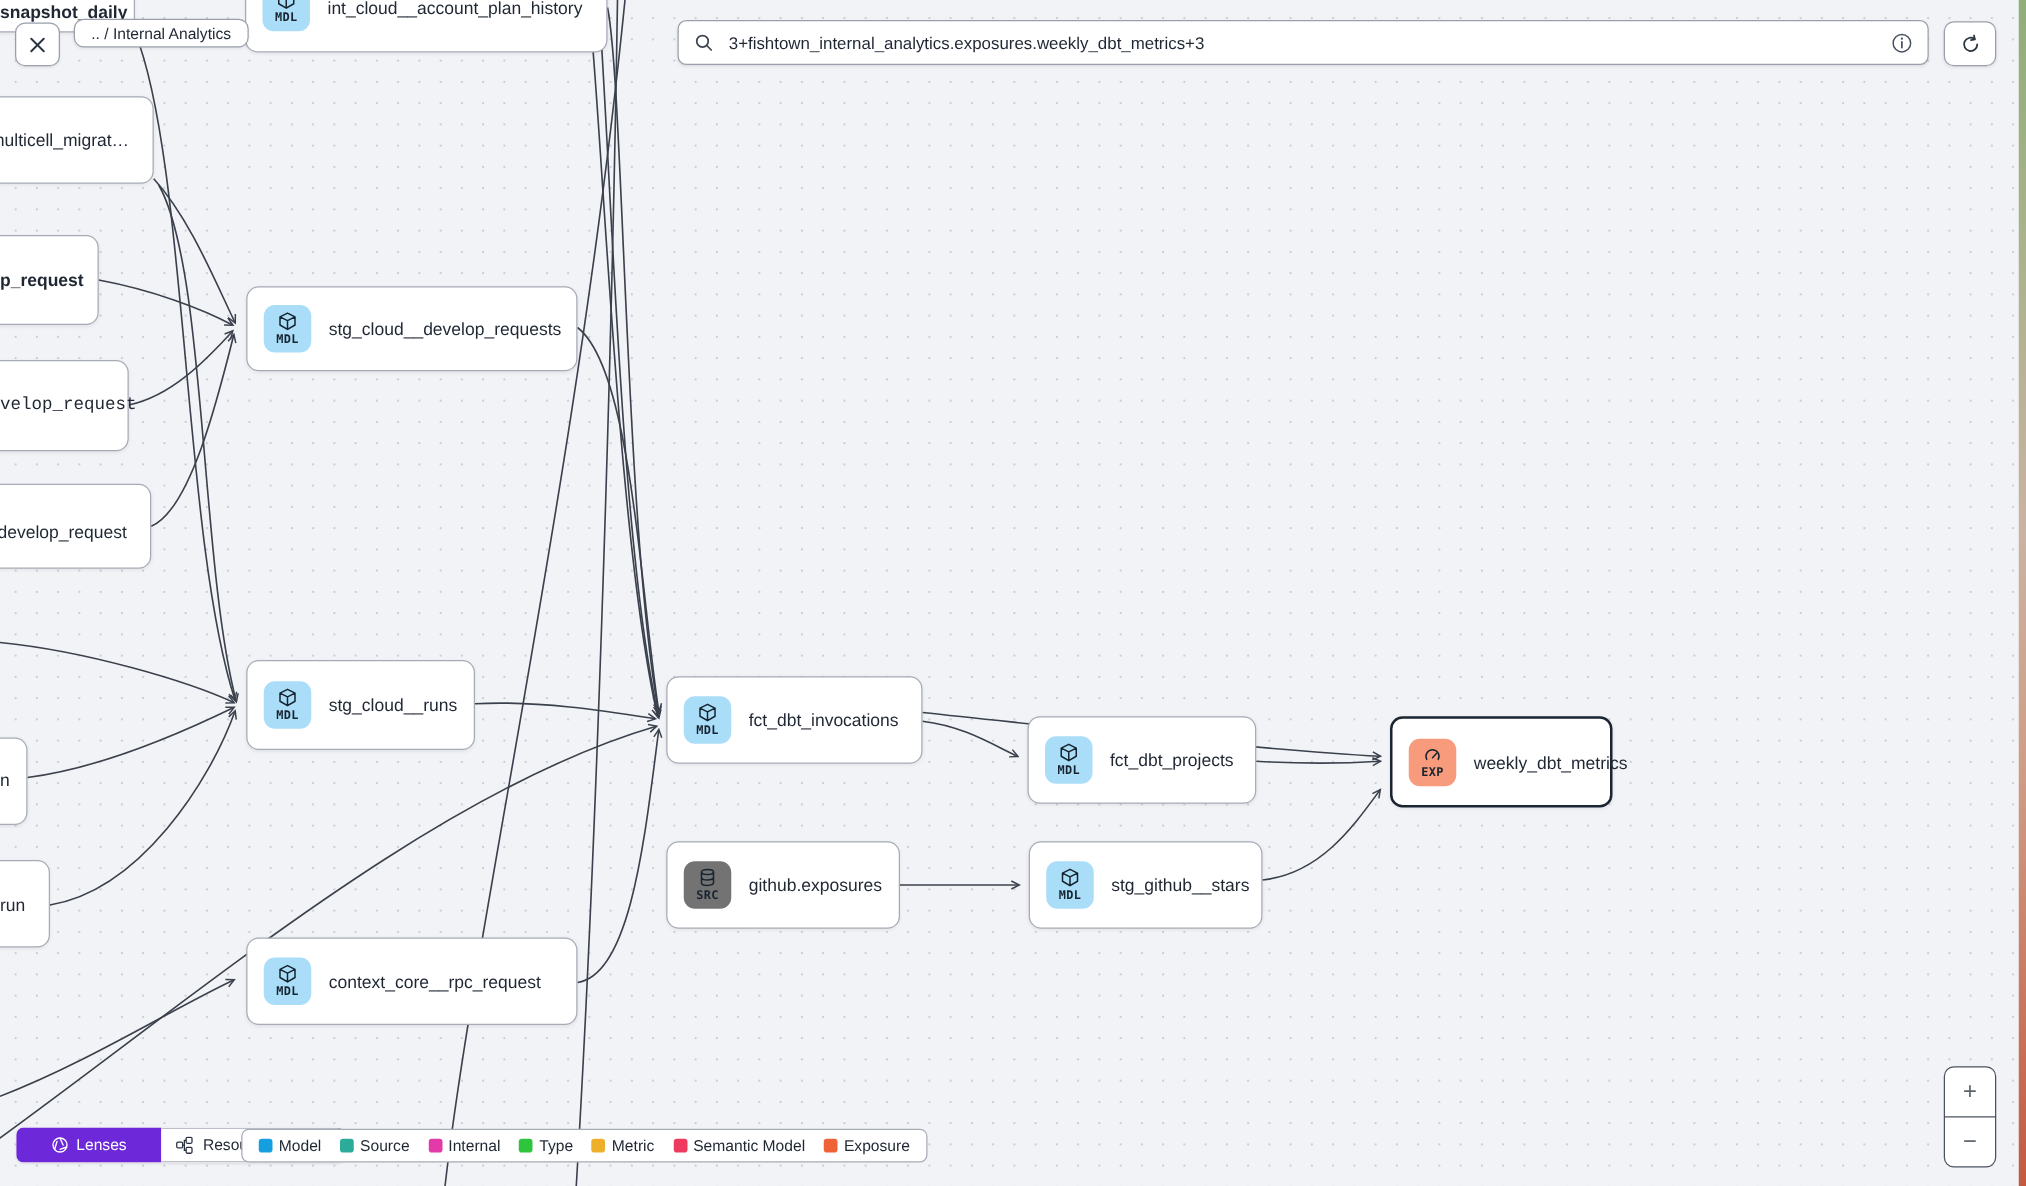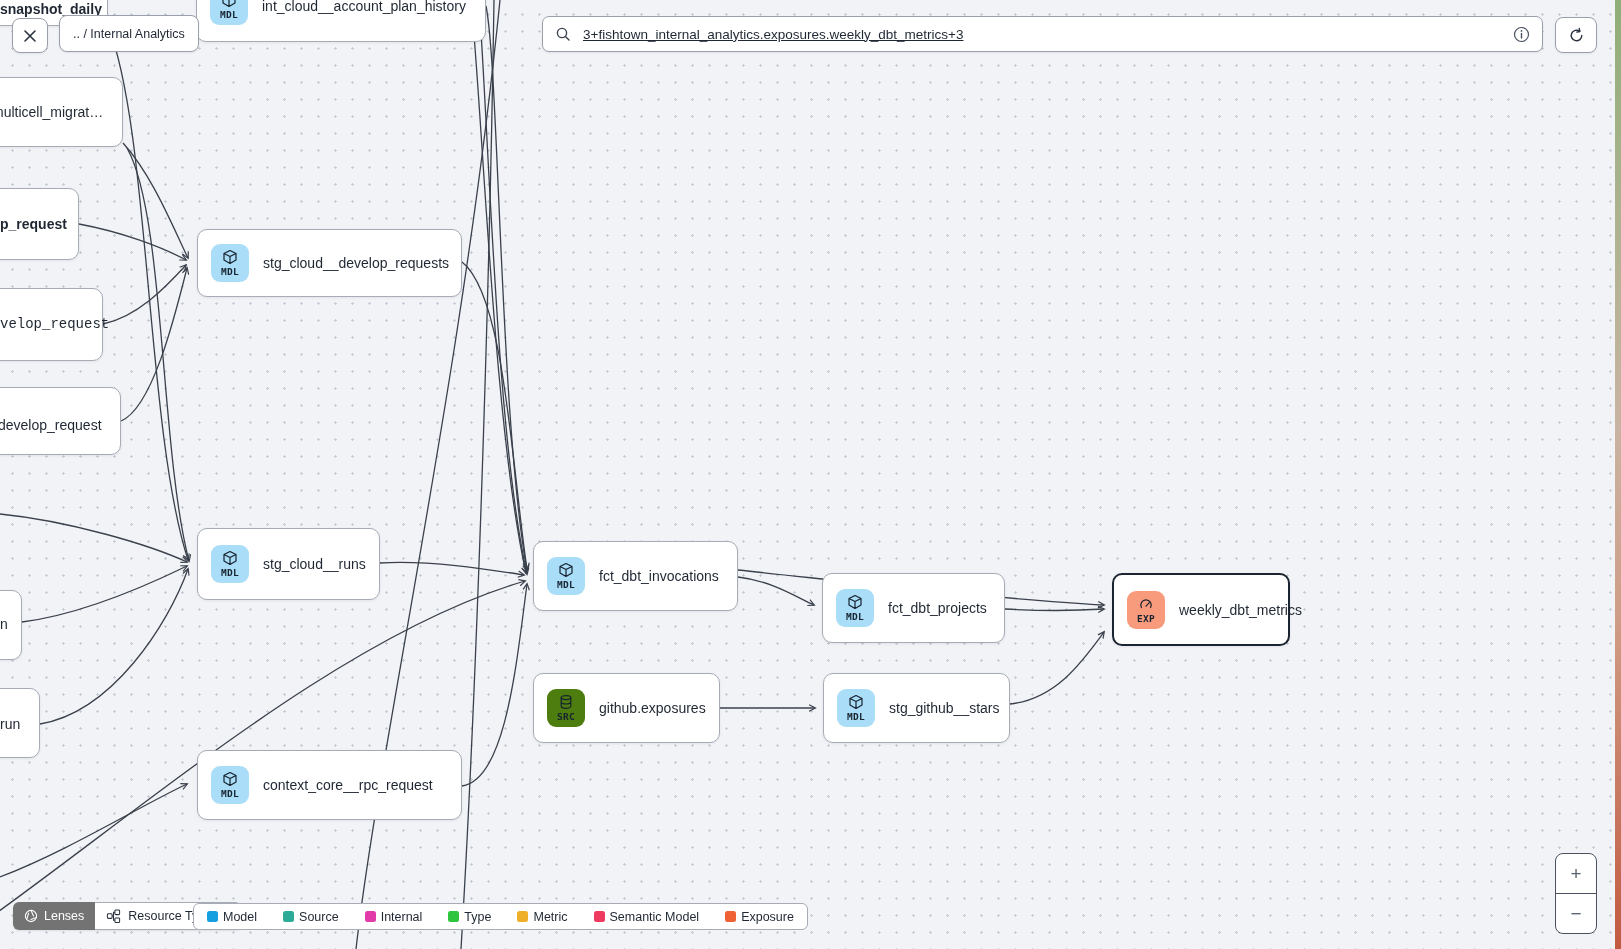--- a/index.html
+++ b/index.html
@@ -27,33 +27,33 @@
   .pnode{position:absolute;z-index:2;background:#fff;border:1px solid #a6abb5;border-radius:10px;
     box-sizing:border-box;box-shadow:0 1px 3px rgba(25,35,55,.07);cursor:pointer;}
   .plabel{position:absolute;z-index:3;font-size:14px;white-space:nowrap;}
   .ctl{position:absolute;z-index:4;background:#fff;border:1px solid #9aa0ab;border-radius:8px;
     display:flex;align-items:center;justify-content:center;box-sizing:border-box;
     box-shadow:0 1px 2px rgba(25,35,55,.08);cursor:pointer;}
   .searchbar{position:absolute;z-index:4;left:542px;top:16px;width:1001px;height:36px;
     background:#fff;border:1px solid #9aa0ab;border-radius:7px;display:flex;align-items:center;
     gap:10px;padding:0 12px;box-sizing:border-box;box-shadow:0 1px 2px rgba(25,35,55,.08);}
   .searchbar input{flex:1;border:none;outline:none;background:transparent;
-    font-family:"Liberation Sans",sans-serif;font-size:13.5px;color:#1f2733;text-decoration:underline;}
-  .breadcrumb{position:absolute;z-index:4;left:59px;top:15px;height:37px;padding:0 13px;
+    font-family:"Liberation Sans",sans-serif;font-size:13.5px;color:#1f2733;}
+  .breadcrumb{position:absolute;z-index:4;left:59px;top:15px;height:23px;padding:0 13px;
     background:#fff;border:1px solid #9aa0ab;border-radius:8px;display:flex;align-items:center;
     font-size:12.5px;box-sizing:border-box;box-shadow:0 1px 2px rgba(25,35,55,.08);cursor:pointer;}
   .lenses{position:absolute;z-index:4;left:13px;top:902px;height:28px;display:flex;
     border-radius:6px;overflow:hidden;box-shadow:0 1px 2px rgba(25,35,55,.1);cursor:pointer;}
-  .lenses .dark{background:#737373;color:#fff;display:flex;align-items:center;gap:6px;
-    padding:0 11px;font-size:12.5px;}
+  .lenses .dark{background:#6d28d9;color:#fff;display:flex;align-items:center;gap:6px;
+    padding:0 28px;font-size:12.5px;}
   .lenses .light{background:#fff;border:1px solid #a6abb5;border-left:none;
     border-radius:0 6px 6px 0;display:flex;align-items:center;gap:7px;padding:0 11px;
     font-size:12.5px;box-sizing:border-box;}
   .legend{position:absolute;z-index:4;left:193px;top:903px;height:27px;background:#fff;
-    border:1px solid #a6abb5;border-radius:6px;display:flex;align-items:center;gap:26px;
+    border:1px solid #a6abb5;border-radius:6px;display:flex;align-items:center;gap:15px;
     padding:0 13px;box-sizing:border-box;}
   .litem{display:flex;align-items:center;gap:5px;font-size:12.5px;}
   .lsq{width:11px;height:11px;border-radius:2.5px;}
   .zoomctl{position:absolute;z-index:4;left:1555px;top:853px;width:42px;background:#fff;
     border:1px solid #4a5260;border-radius:8px;display:flex;flex-direction:column;
     overflow:hidden;box-sizing:border-box;}
   .zoomctl .zbtn{height:39px;display:flex;align-items:center;justify-content:center;
     font-size:19px;color:#5b6470;cursor:pointer;}
   .zoomctl .zbtn + .zbtn{border-top:1px solid #4a5260;}
   .wallpaper{position:absolute;z-index:5;right:0;top:0;width:6px;height:949px;
@@ -178,21 +178,21 @@
     <svg width="16" height="16" viewBox="0 0 16 16">
         <path d="M3.4 11.5 A5.2 5.2 0 1 1 12.6 11.5" fill="none" stroke="#17232f" stroke-width="1.2" stroke-linecap="round"></path>
         <path d="M8 10.2 L11.3 6.6" stroke="#17232f" stroke-width="1.2" stroke-linecap="round"></path>
       </svg>
     <span class="blab">EXP</span>
   </div>
   <span class="nlabel">weekly_dbt_metrics</span>
 </div>
 
 <div class="node" style="left:533px;top:673px;width:187px;height:70px;">
-  <div class="badge" style="background-color: #4d7c0f;">
+  <div class="badge" style="background-color: #737373;">
     <svg width="16" height="16" viewBox="0 0 16 16">
         <ellipse cx="8" cy="3.6" rx="4.8" ry="2" fill="none" stroke="#17232f" stroke-width="1.2"></ellipse>
         <path d="M3.2 3.6 V12.3 a4.8 2 0 0 0 9.6 0 V3.6 M3.2 8 a4.8 2 0 0 0 9.6 0" fill="none" stroke="#17232f" stroke-width="1.2"></path>
       </svg>
     <span class="blab">SRC</span>
   </div>
   <span class="nlabel">github.exposures</span>
 </div>
 
 <div class="node" style="left:823px;top:673px;width:187px;height:70px;">

